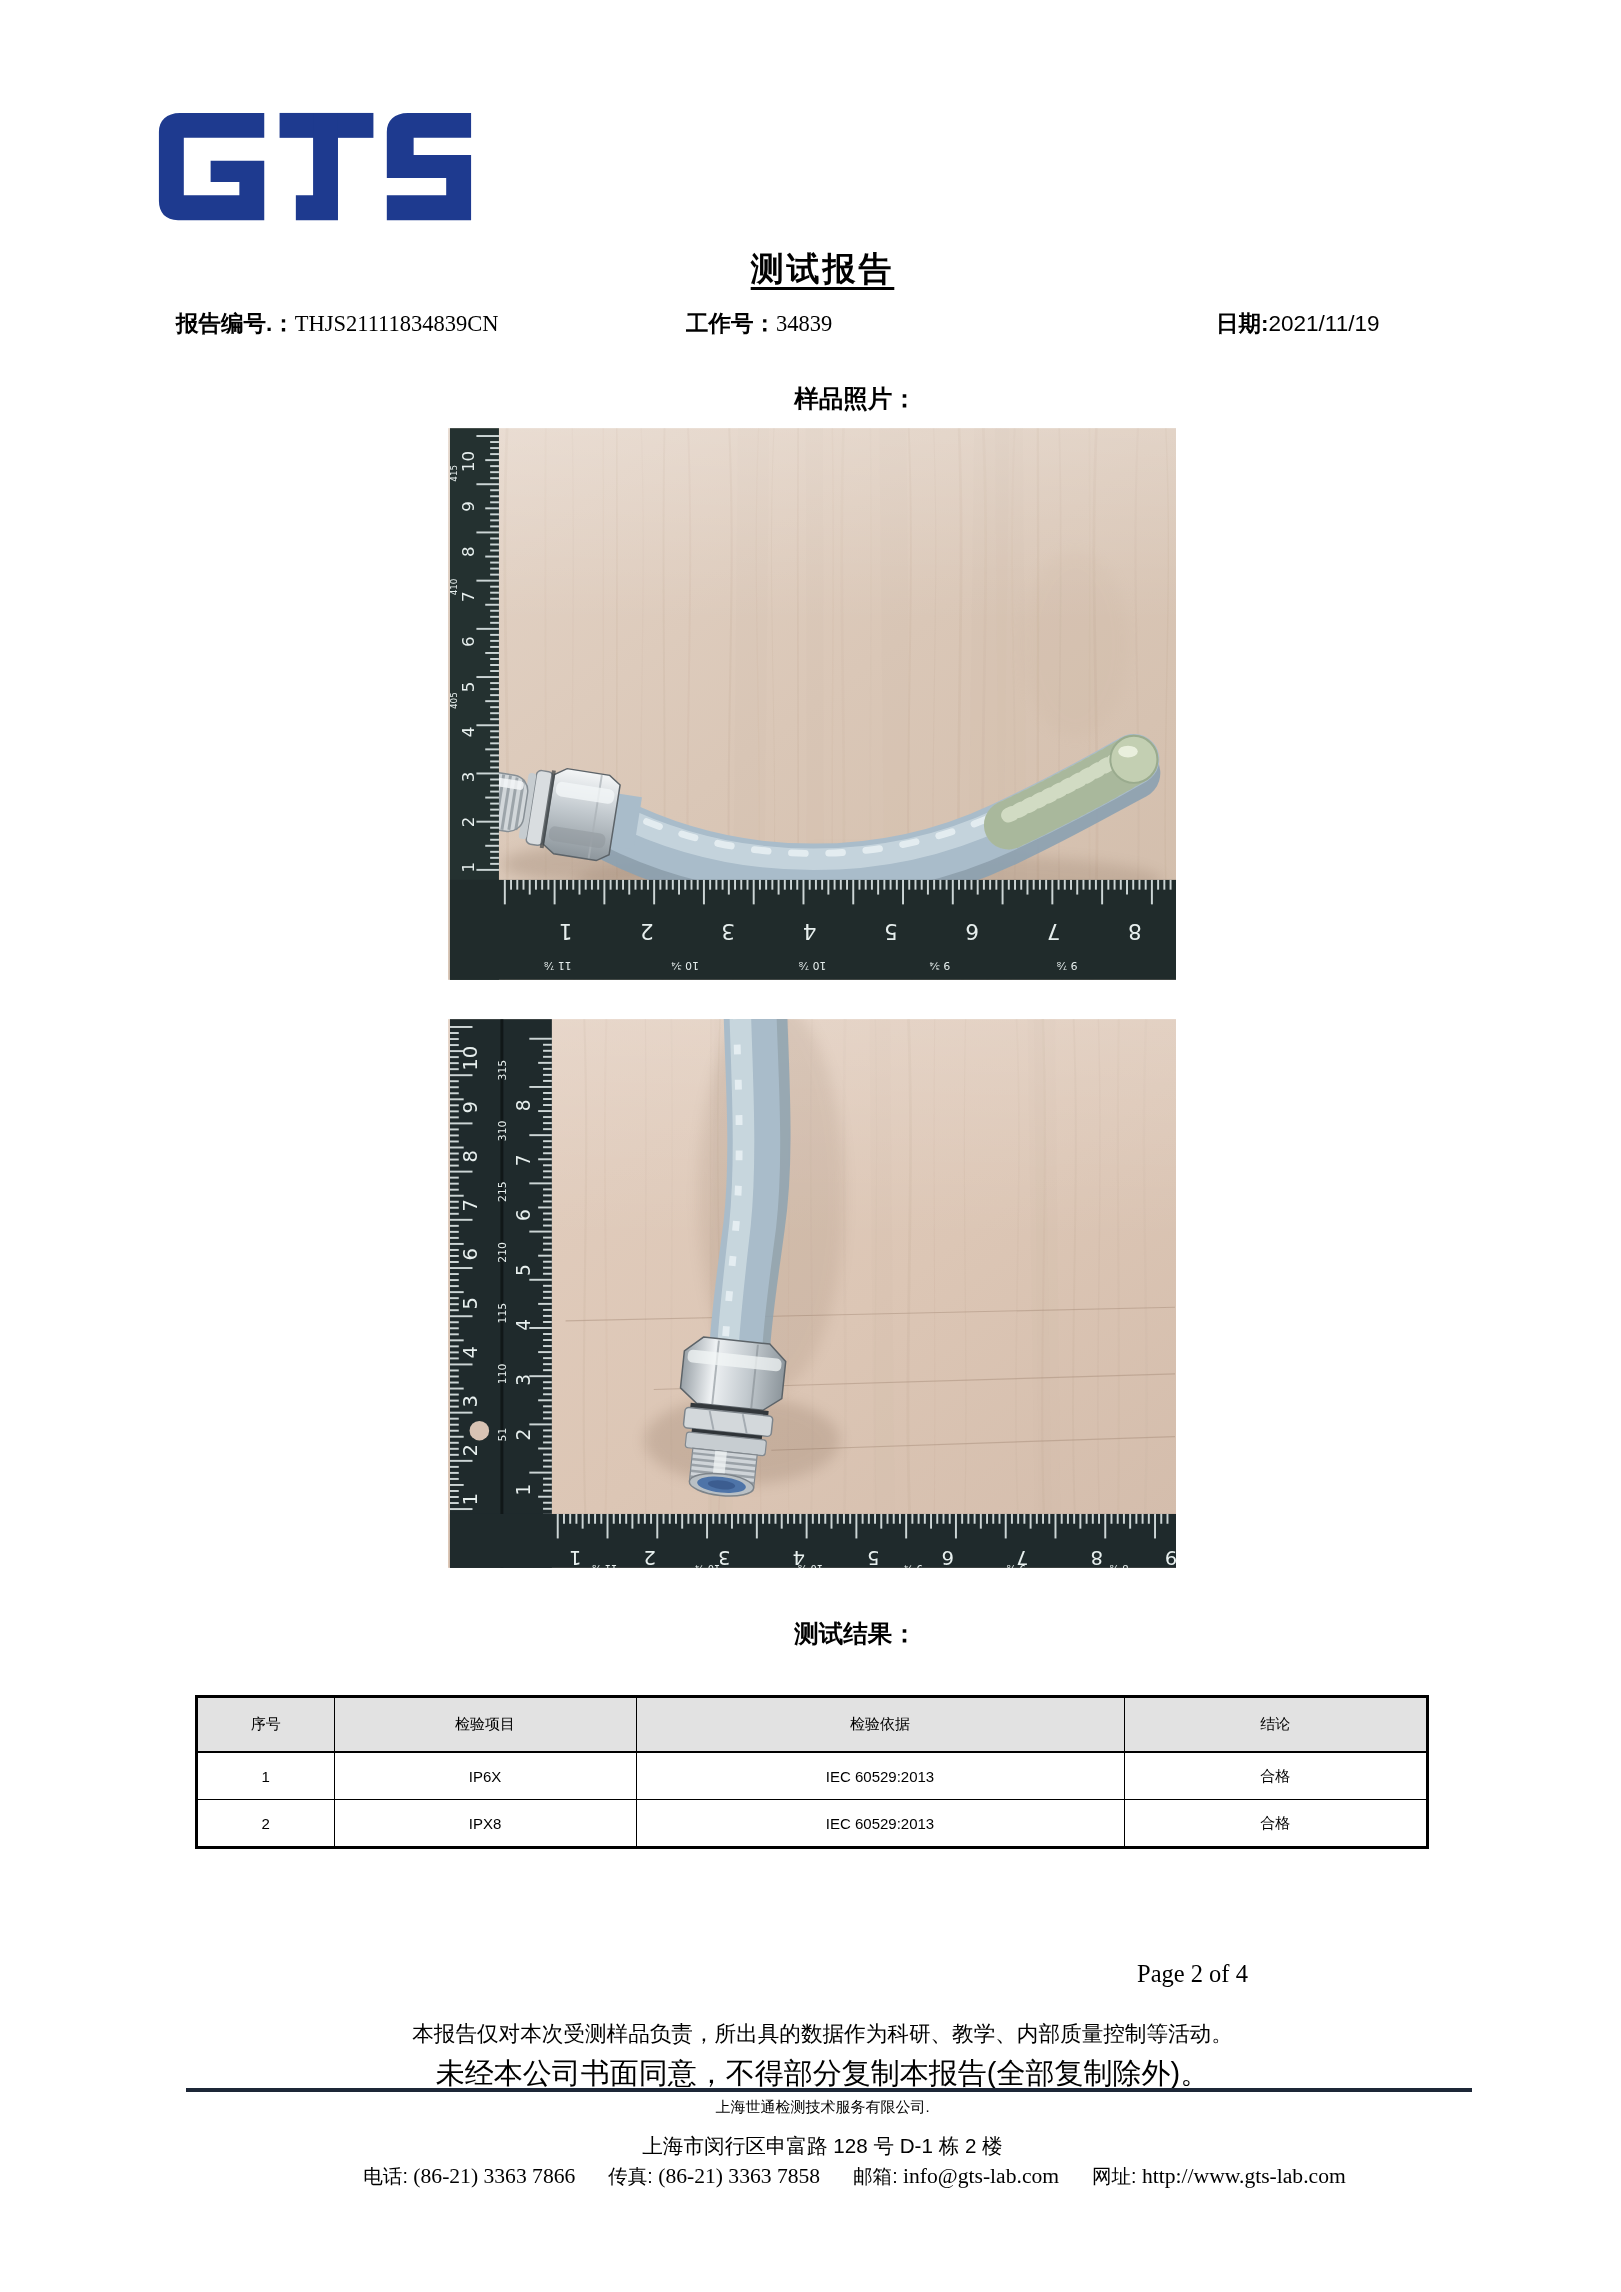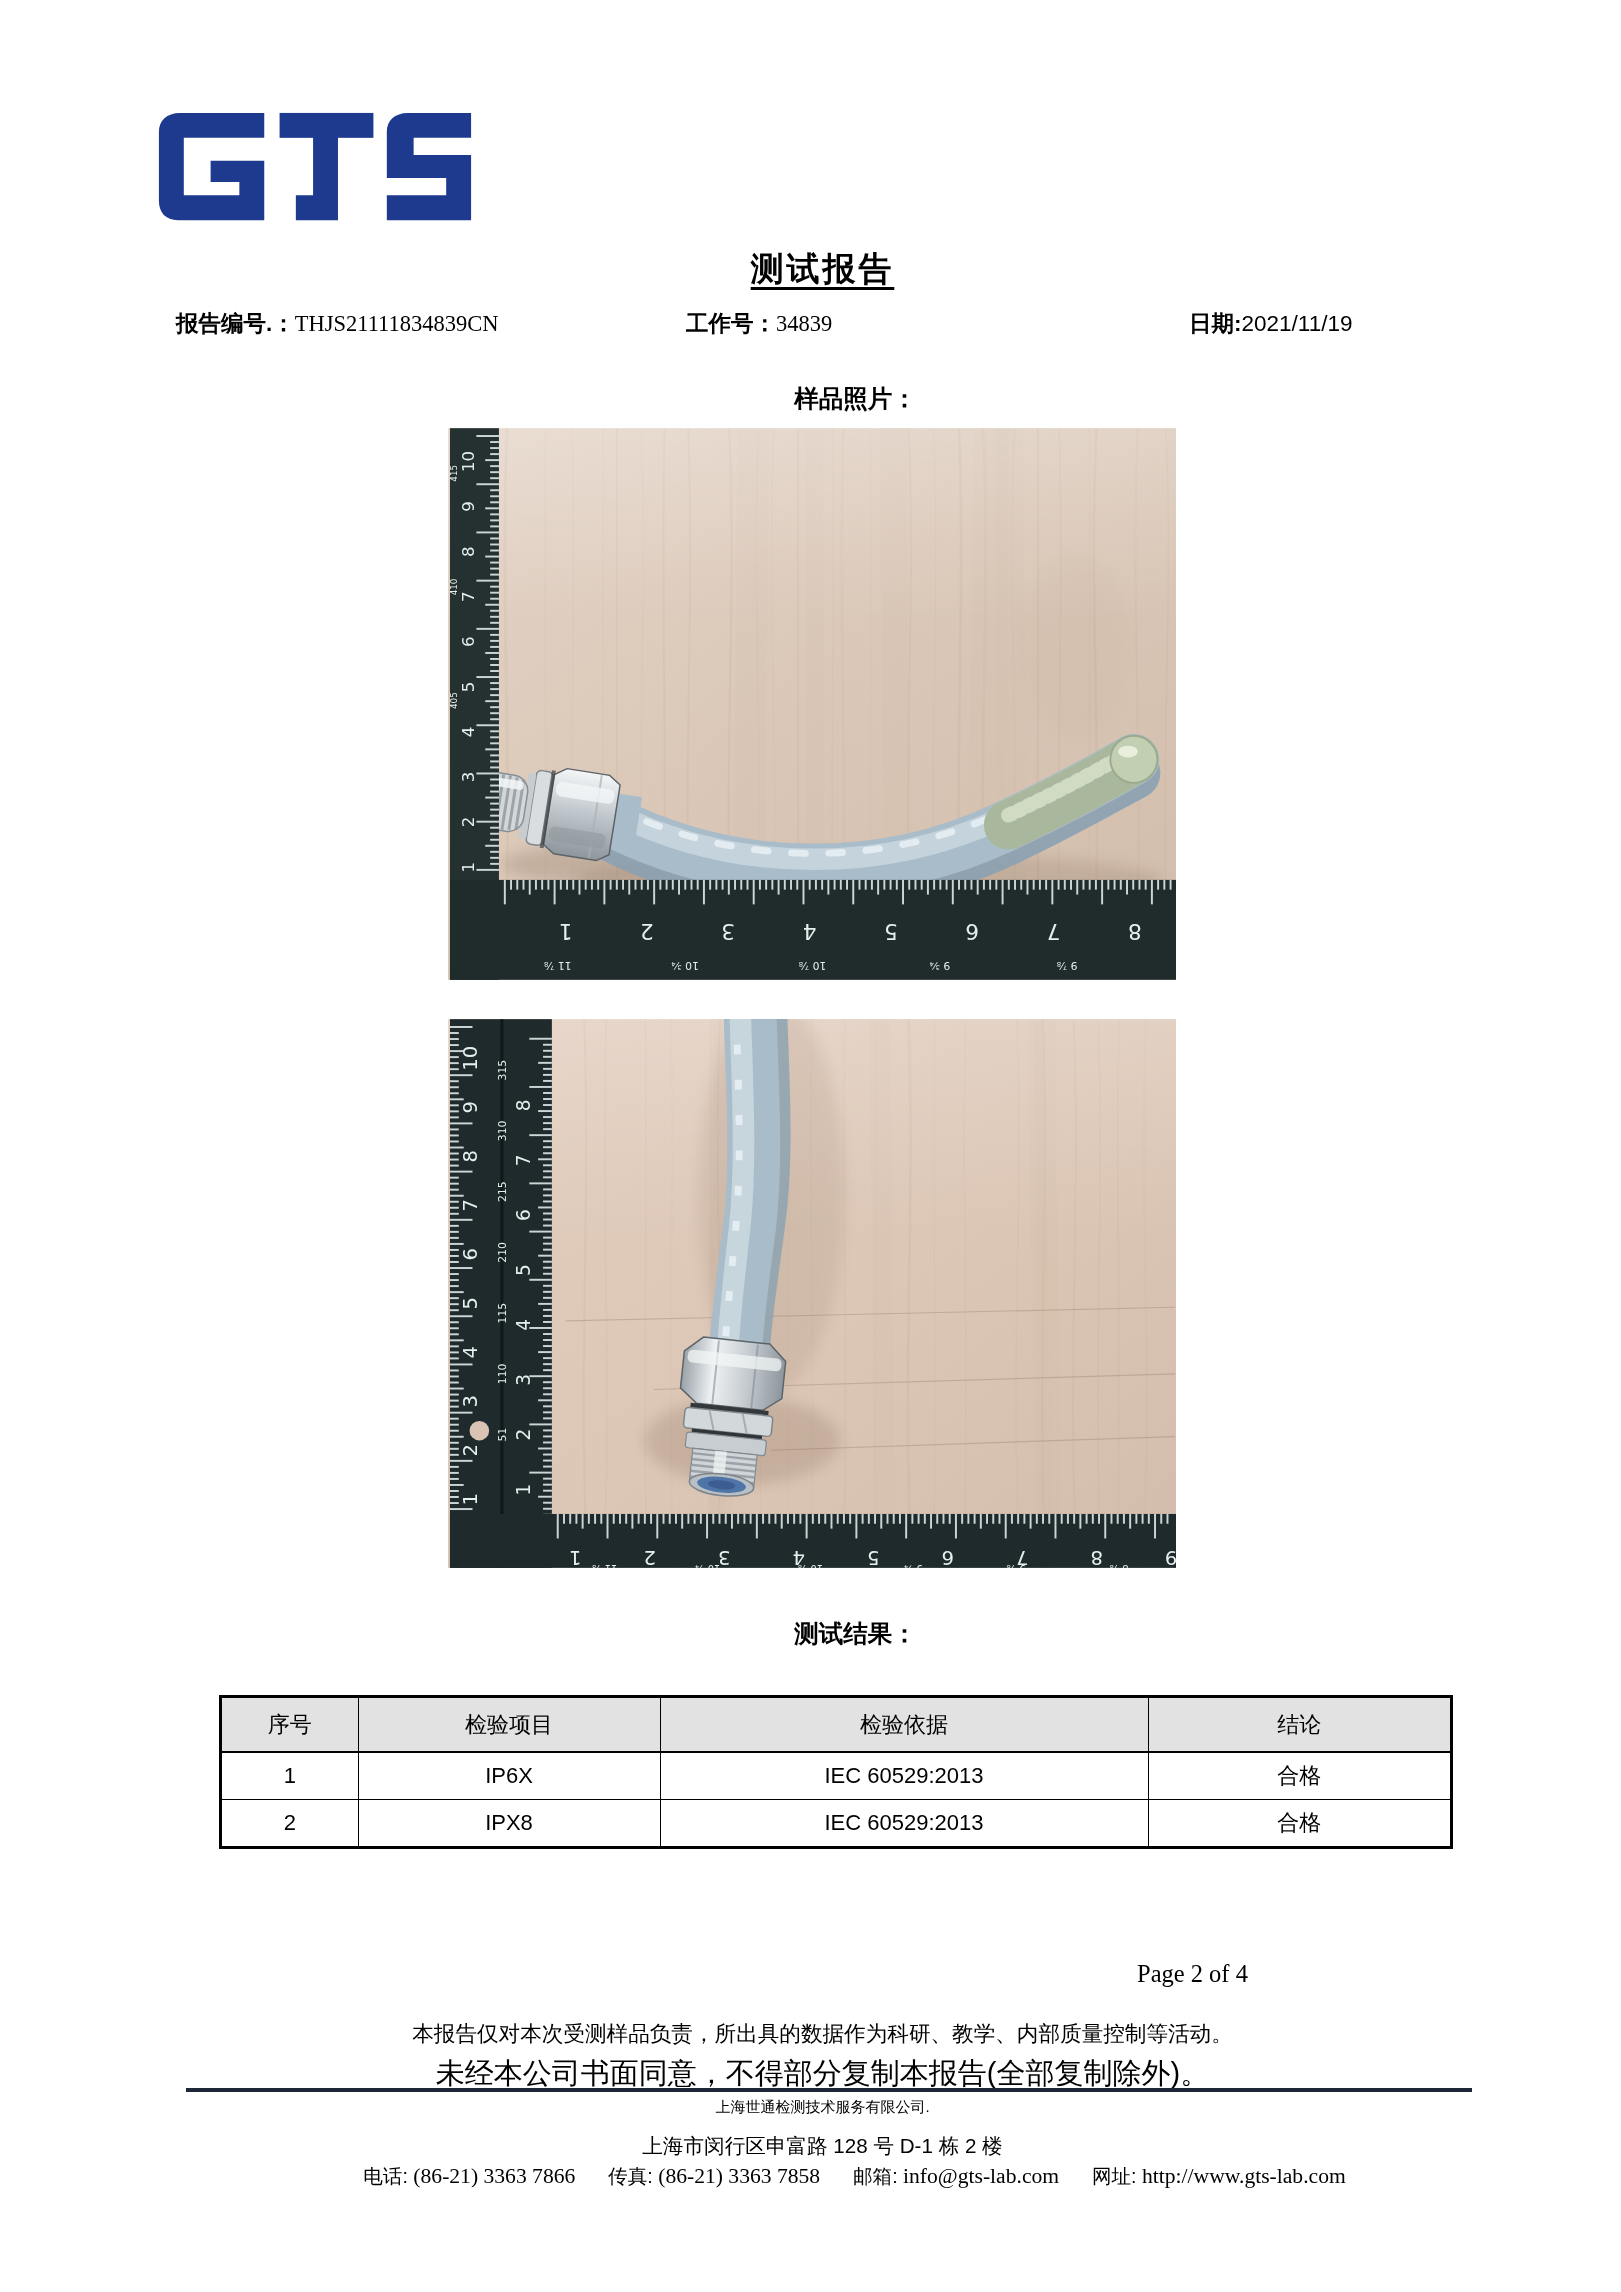--- a/index.html
+++ b/index.html
@@ -18,33 +18,33 @@
   .logo{left:157px;top:110px;width:316px;height:116px;}
   .doc-title{
     top:247px;font-size:33px;font-weight:700;letter-spacing:2.9px;
     text-decoration:underline;text-underline-offset:6.9px;text-decoration-thickness:2.9px;
   }
   .meta-line{top:308px;font-size:22.5px;white-space:nowrap;}
   .meta-label{font-weight:700;}
   .meta-value-serif{font-family:"Liberation Serif","DejaVu Serif",serif;font-size:22.5px;}
   .meta-report{left:176px;}
   .meta-job{left:686px;}
-  .meta-date{left:1189px;}
+  .meta-date{left:1216px;}
   .section-head{font-size:24.5px;font-weight:700;margin-left:33px;}
   .sec-photos{top:382px;}
   .sec-results{top:1617px;}
   
   .photo{display:block;}
   .photo1{left:448px;top:428px;}
   .photo2{left:448px;top:1019px;}
   
   .results-table{
-    position:absolute;left:220px;top:1696px;
+    position:absolute;left:196px;top:1696px;
     border-collapse:collapse;table-layout:fixed;
-    font-size:22px;
+    font-size:15px;
   }
   .results-table th,.results-table td{
     border:1.5px solid #000;text-align:center;padding:0;
     overflow:hidden;white-space:nowrap;
   }
   .results-table th{
     background:#e2e2e2;font-weight:400;height:53px;
     border-bottom:2.9px solid #000;
   }
   .results-table td{height:46px;background:#fff;}

